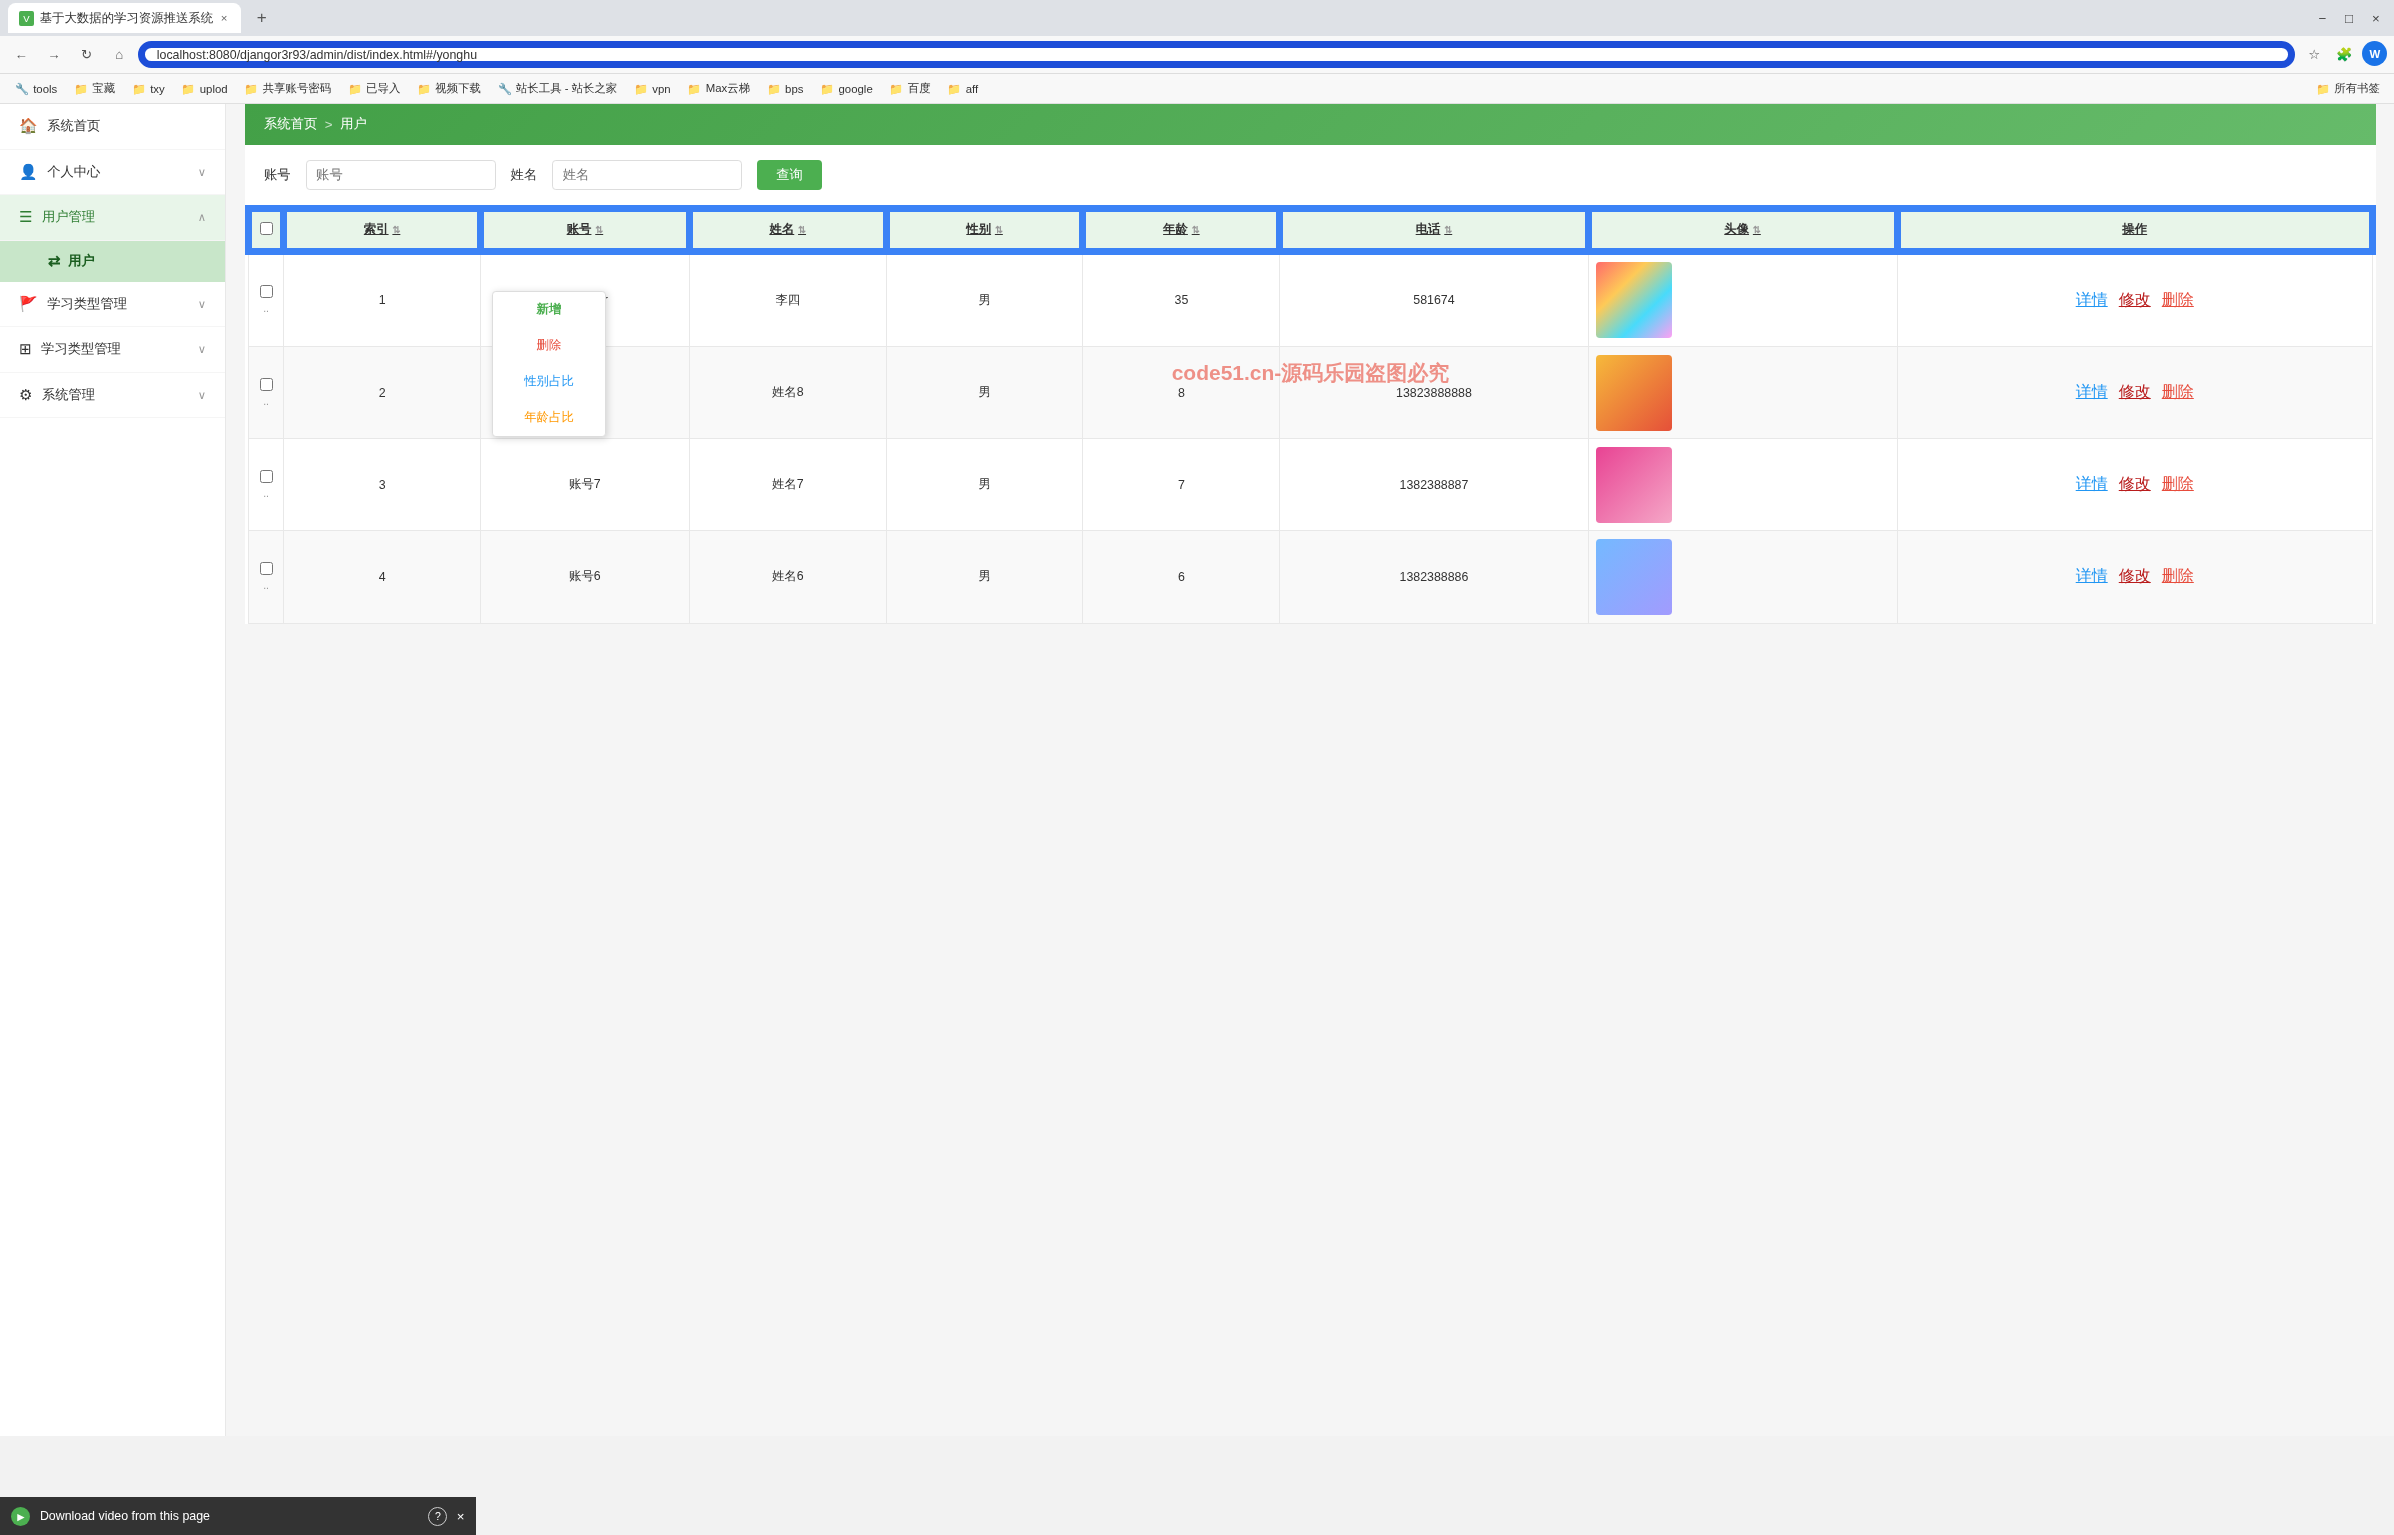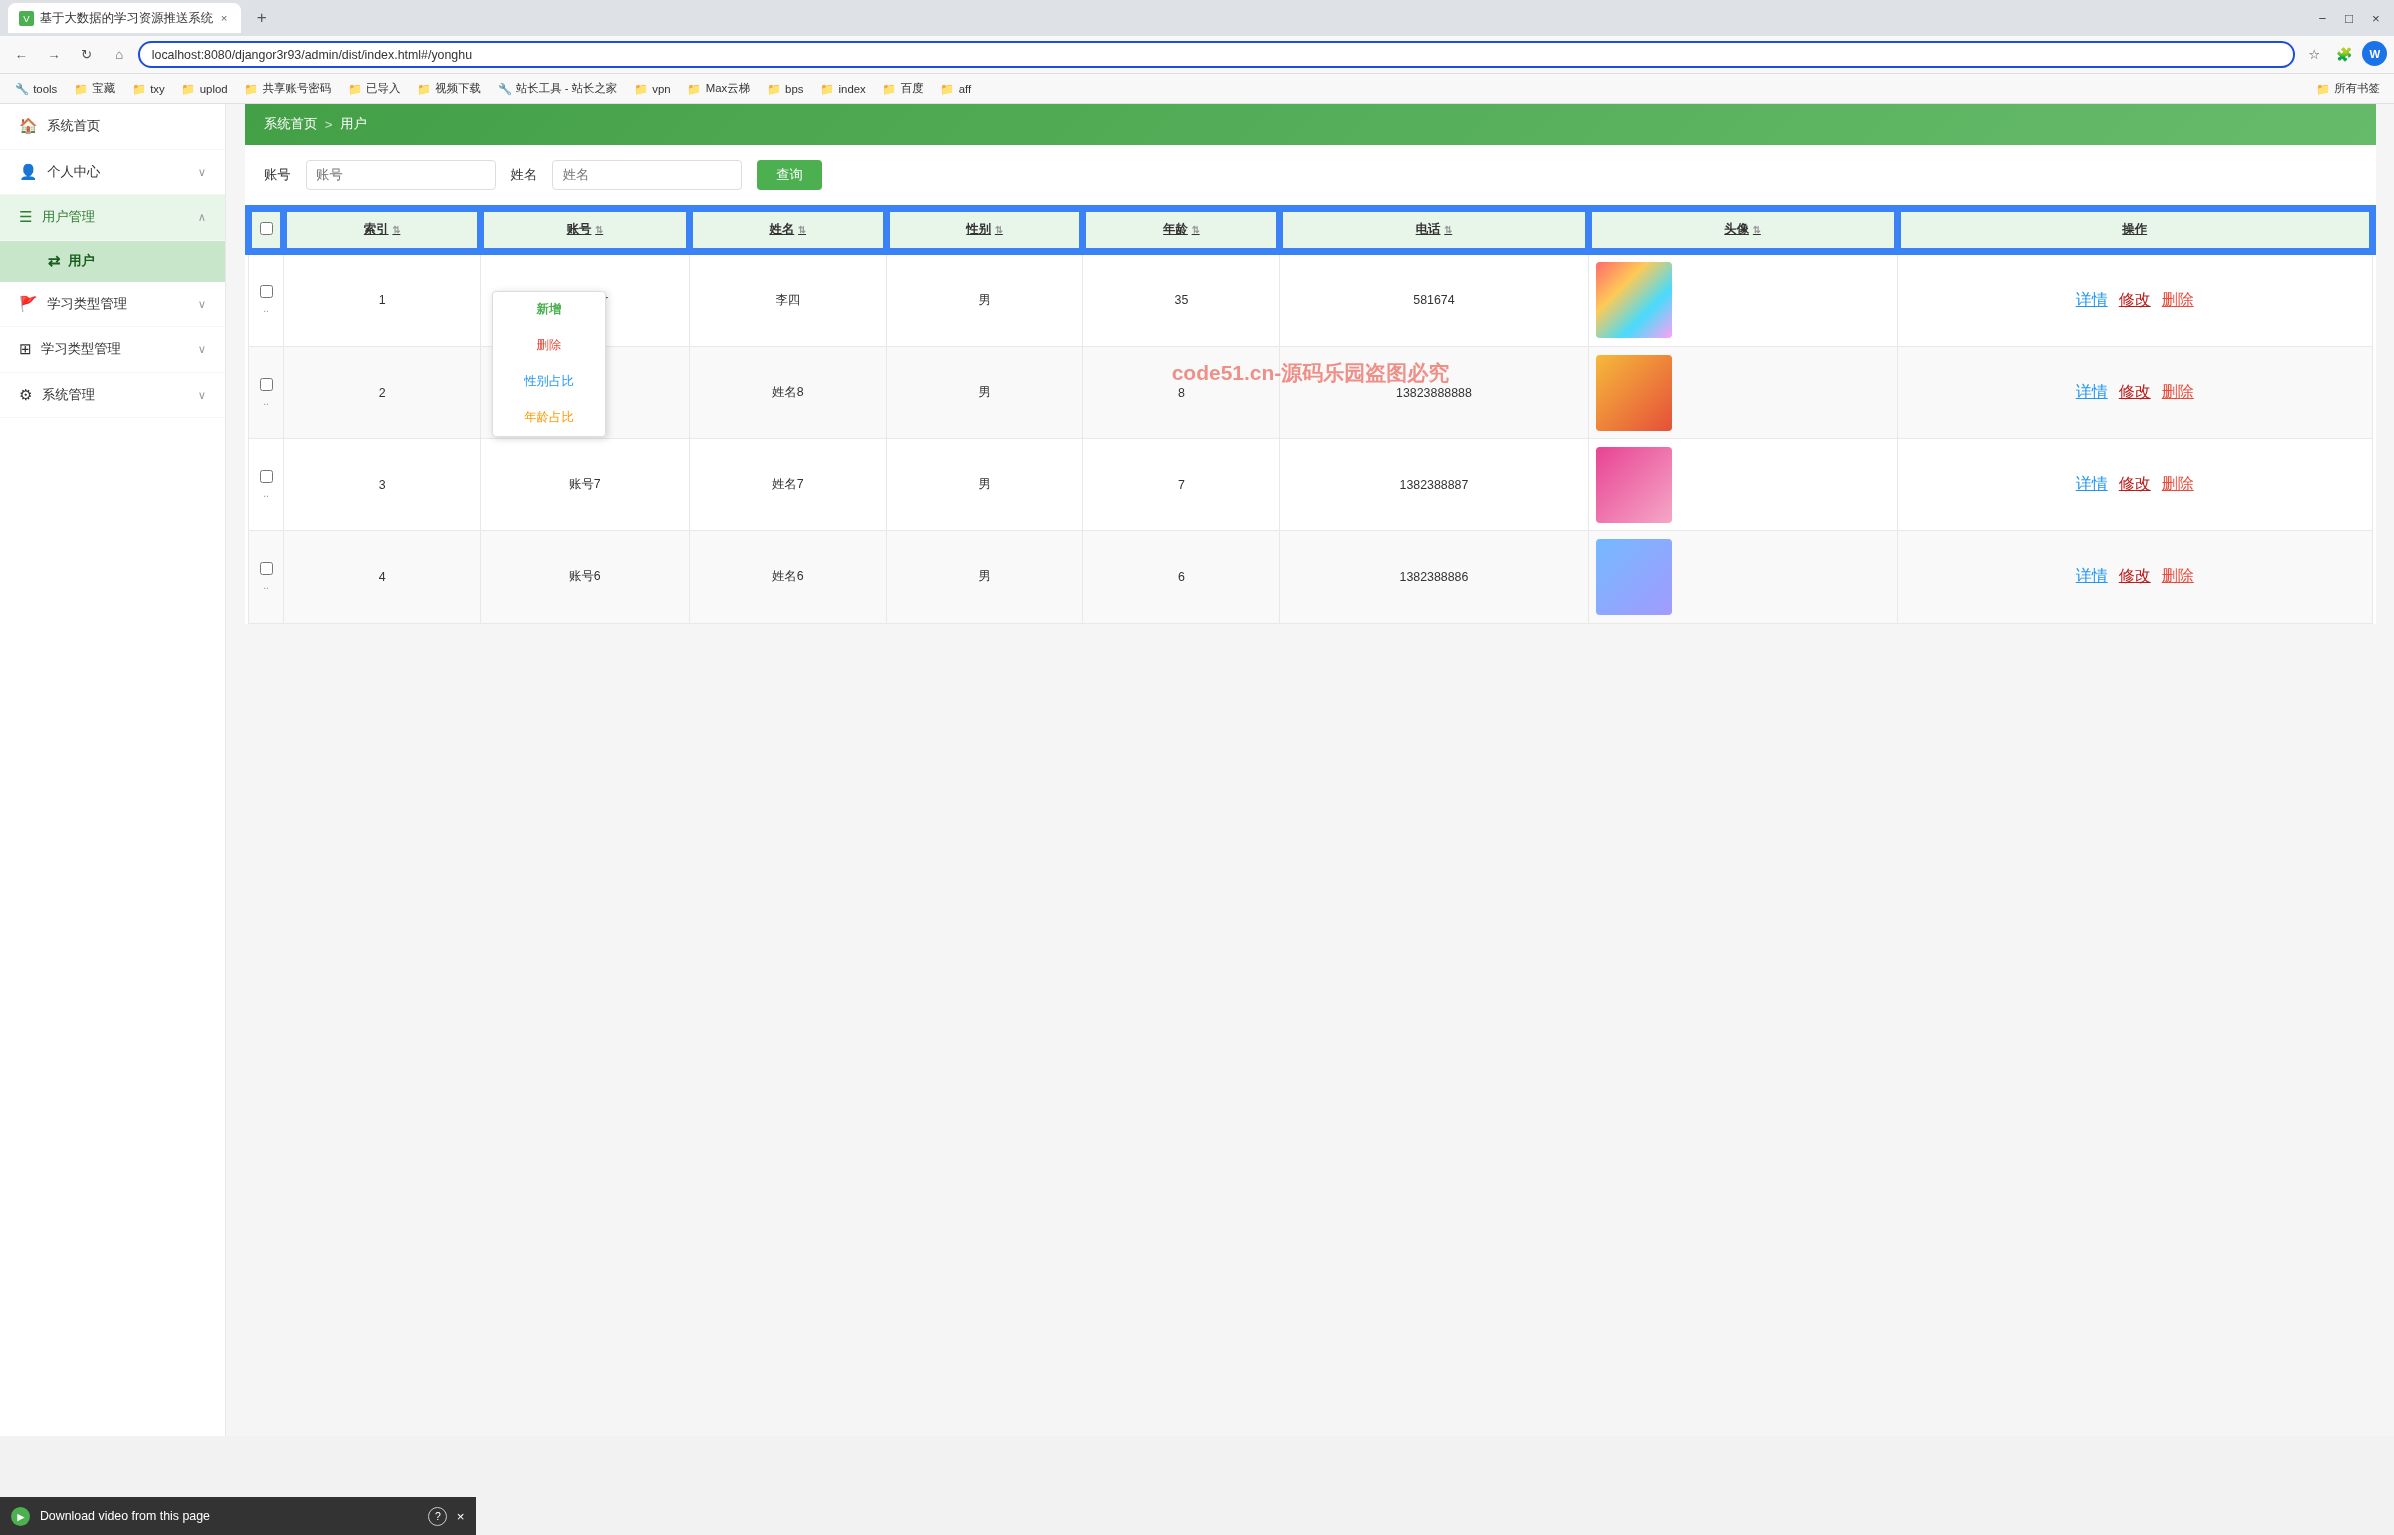--- a/index.html
+++ b/index.html
@@ -11,21 +11,21 @@
     .title-bar-controls { display: flex; gap: 3.8px; margin-left: auto; }
     .title-bar-btn { width: 23px; height: 23px; display: flex; align-items: center; justify-content: center; font-size: 13.3px; cursor: pointer; background: none; border: none; color: #444; }
     .tab { display: flex; align-items: center; background: #ffffff; border-radius: 7.6px 7.6px 0 0; padding: 0 11.4px; height: 30px; gap: 5.7px; font-size: 12.4px; color: #333; min-width: 190px; max-width: 285px; }
     .tab-favicon { width: 15px; height: 15px; background: #4CAF50; border-radius: 1.9px; display: flex; align-items: center; justify-content: center; color: white; font-size: 9.5px; }
     .tab-title { flex: 1; overflow: hidden; text-overflow: ellipsis; white-space: nowrap; }
     .tab-close { cursor: pointer; font-size: 11.4px; color: #666; padding: 1.9px; }
     .new-tab-btn { width: 27px; height: 27px; display: flex; align-items: center; justify-content: center; border-radius: 50%; cursor: pointer; font-size: 17px; color: #555; }
 
     .nav-bar { display: flex; align-items: center; background: #f8f8f8; height: 38px; padding: 0 7.6px; gap: 5.7px; border-bottom: 1px solid #ddd; }
     .nav-btn { width: 27px; height: 27px; display: flex; align-items: center; justify-content: center; border-radius: 50%; cursor: pointer; font-size: 13.3px; color: #555; background: none; border: none; }
-    .address-bar { flex: 1; height: 27px; border: 2px solid #1d4ed8; border-radius: 13.3px; padding: 0 11.4px; font-size: 12.4px; background: white; display: flex; align-items: center; }
+    .address-bar { flex: 1; height: 27px; border: 7px solid #1d4ed8; border-radius: 13.3px; padding: 0 11.4px; font-size: 12.4px; background: white; display: flex; align-items: center; }
     .address-text { flex: 1; color: #333; font-size: 12.4px; }
     .nav-right { display: flex; gap: 3.8px; }
     .profile-btn { width: 25px; height: 25px; border-radius: 50%; background: #1a73e8; color: white; display: flex; align-items: center; justify-content: center; font-size: 11.4px; font-weight: bold; }
 
     .bookmarks-bar { display: flex; align-items: center; background: #f8f8f8; height: 30px; padding: 0 7.6px; gap: 1.9px; border-bottom: 1px solid #e0e0e0; overflow: hidden; }
     .bookmark-item { display: flex; align-items: center; gap: 3.8px; padding: 0 7.6px; height: 23px; border-radius: 3.8px; cursor: pointer; font-size: 11.4px; color: #333; white-space: nowrap; }
     .bookmark-icon { font-size: 11.4px; }
     .bookmark-folder { color: #f5a623; }
     .bookmarks-right { margin-left: auto; display: flex; gap: 3.8px; }
 
@@ -180,21 +180,21 @@
     <div class="bookmark-item">
       <span class="bookmark-icon bookmark-folder">📁</span>
       <span>Max云梯</span>
     </div>
     <div class="bookmark-item">
       <span class="bookmark-icon bookmark-folder">📁</span>
       <span>bps</span>
     </div>
     <div class="bookmark-item">
       <span class="bookmark-icon bookmark-folder">📁</span>
-      <span>index</span>
+      <span>google</span>
     </div>
     <div class="bookmark-item">
       <span class="bookmark-icon">📁</span>
       <span>百度</span>
     </div>
     <div class="bookmark-item">
       <span class="bookmark-icon bookmark-folder">📁</span>
       <span>aff</span>
     </div>
     <div class="bookmarks-right">

